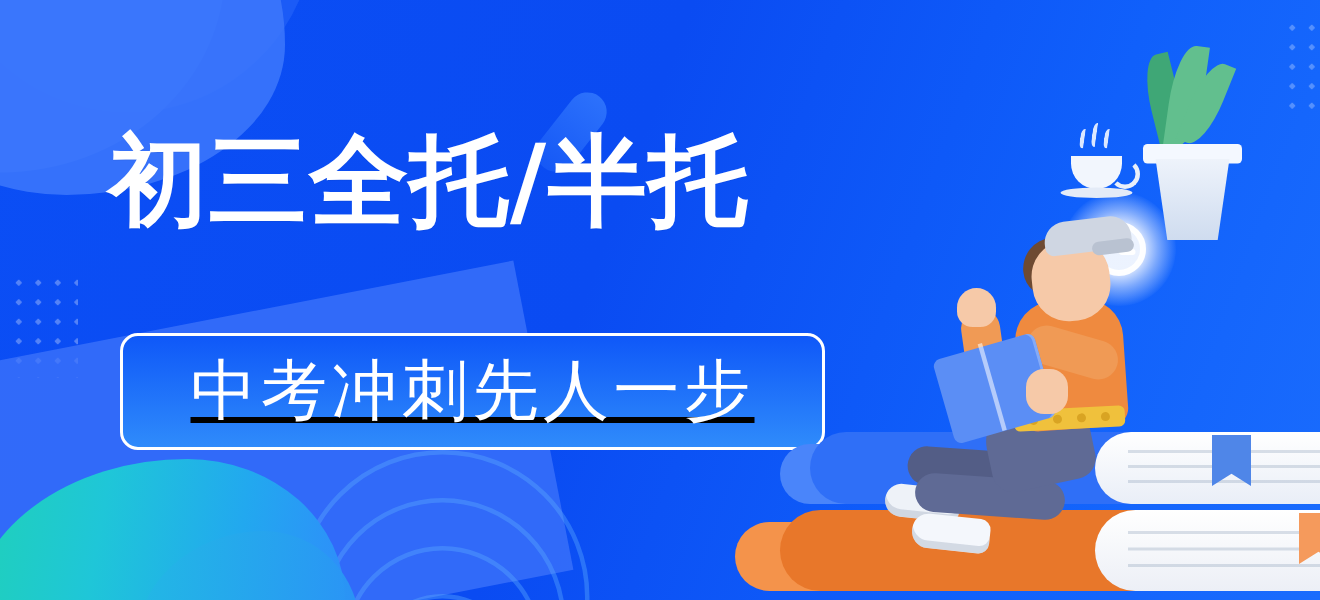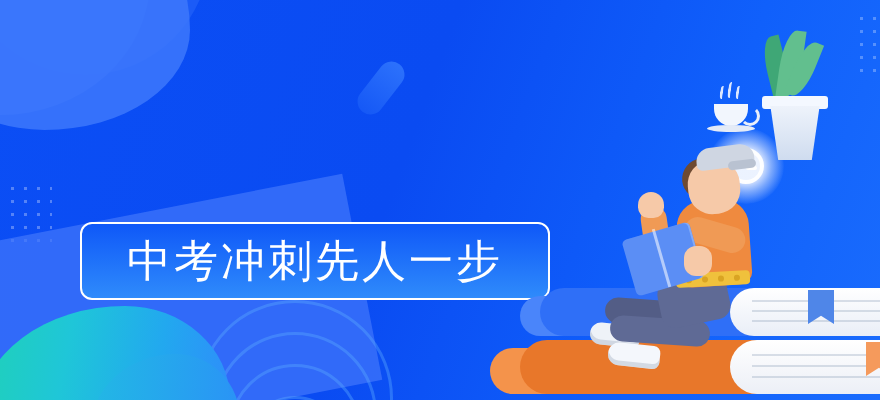--- a/index.html
+++ b/index.html
@@ -137,20 +137,21 @@
     top: 222px;
     width: 470px;
     height: 78px;
     box-sizing: border-box;
     border: 2px solid #ffffff;
     border-radius: 12px;
     background: linear-gradient(180deg, #0f58f8 0%, #2f8bfb 100%);
     display: flex;
     align-items: center;
     justify-content: center;
+    text-decoration: underline;
   }
   .subtitle {
     font-size: 44px;
     line-height: 1;
     color: #ffffff;
     letter-spacing: 3px;
     font-weight: 400;
     white-space: nowrap;
     font-family: "DejaVu Sans", "Liberation Sans", sans-serif;
   }
@@ -365,20 +366,21 @@
     <span style="width:190px;height:190px;"></span>
     <span style="width:158px;height:158px;"></span>
     <span style="width:126px;height:126px;"></span>
     <span style="width:94px;height:94px;"></span>
 
   </div>
 
   <div class="wave"></div>
   <div class="wave2"></div>
 
+  <div class="headline">初三全托/半托</div>
 
   <div class="subbox">
     <div class="subtitle">中考冲刺先人一步</div>
   </div>
 
   <div class="illus">
 
     <div class="book book-blue-spine2"></div>
     <div class="book book-blue-spine"></div>
     <div class="book book-blue-pages">

